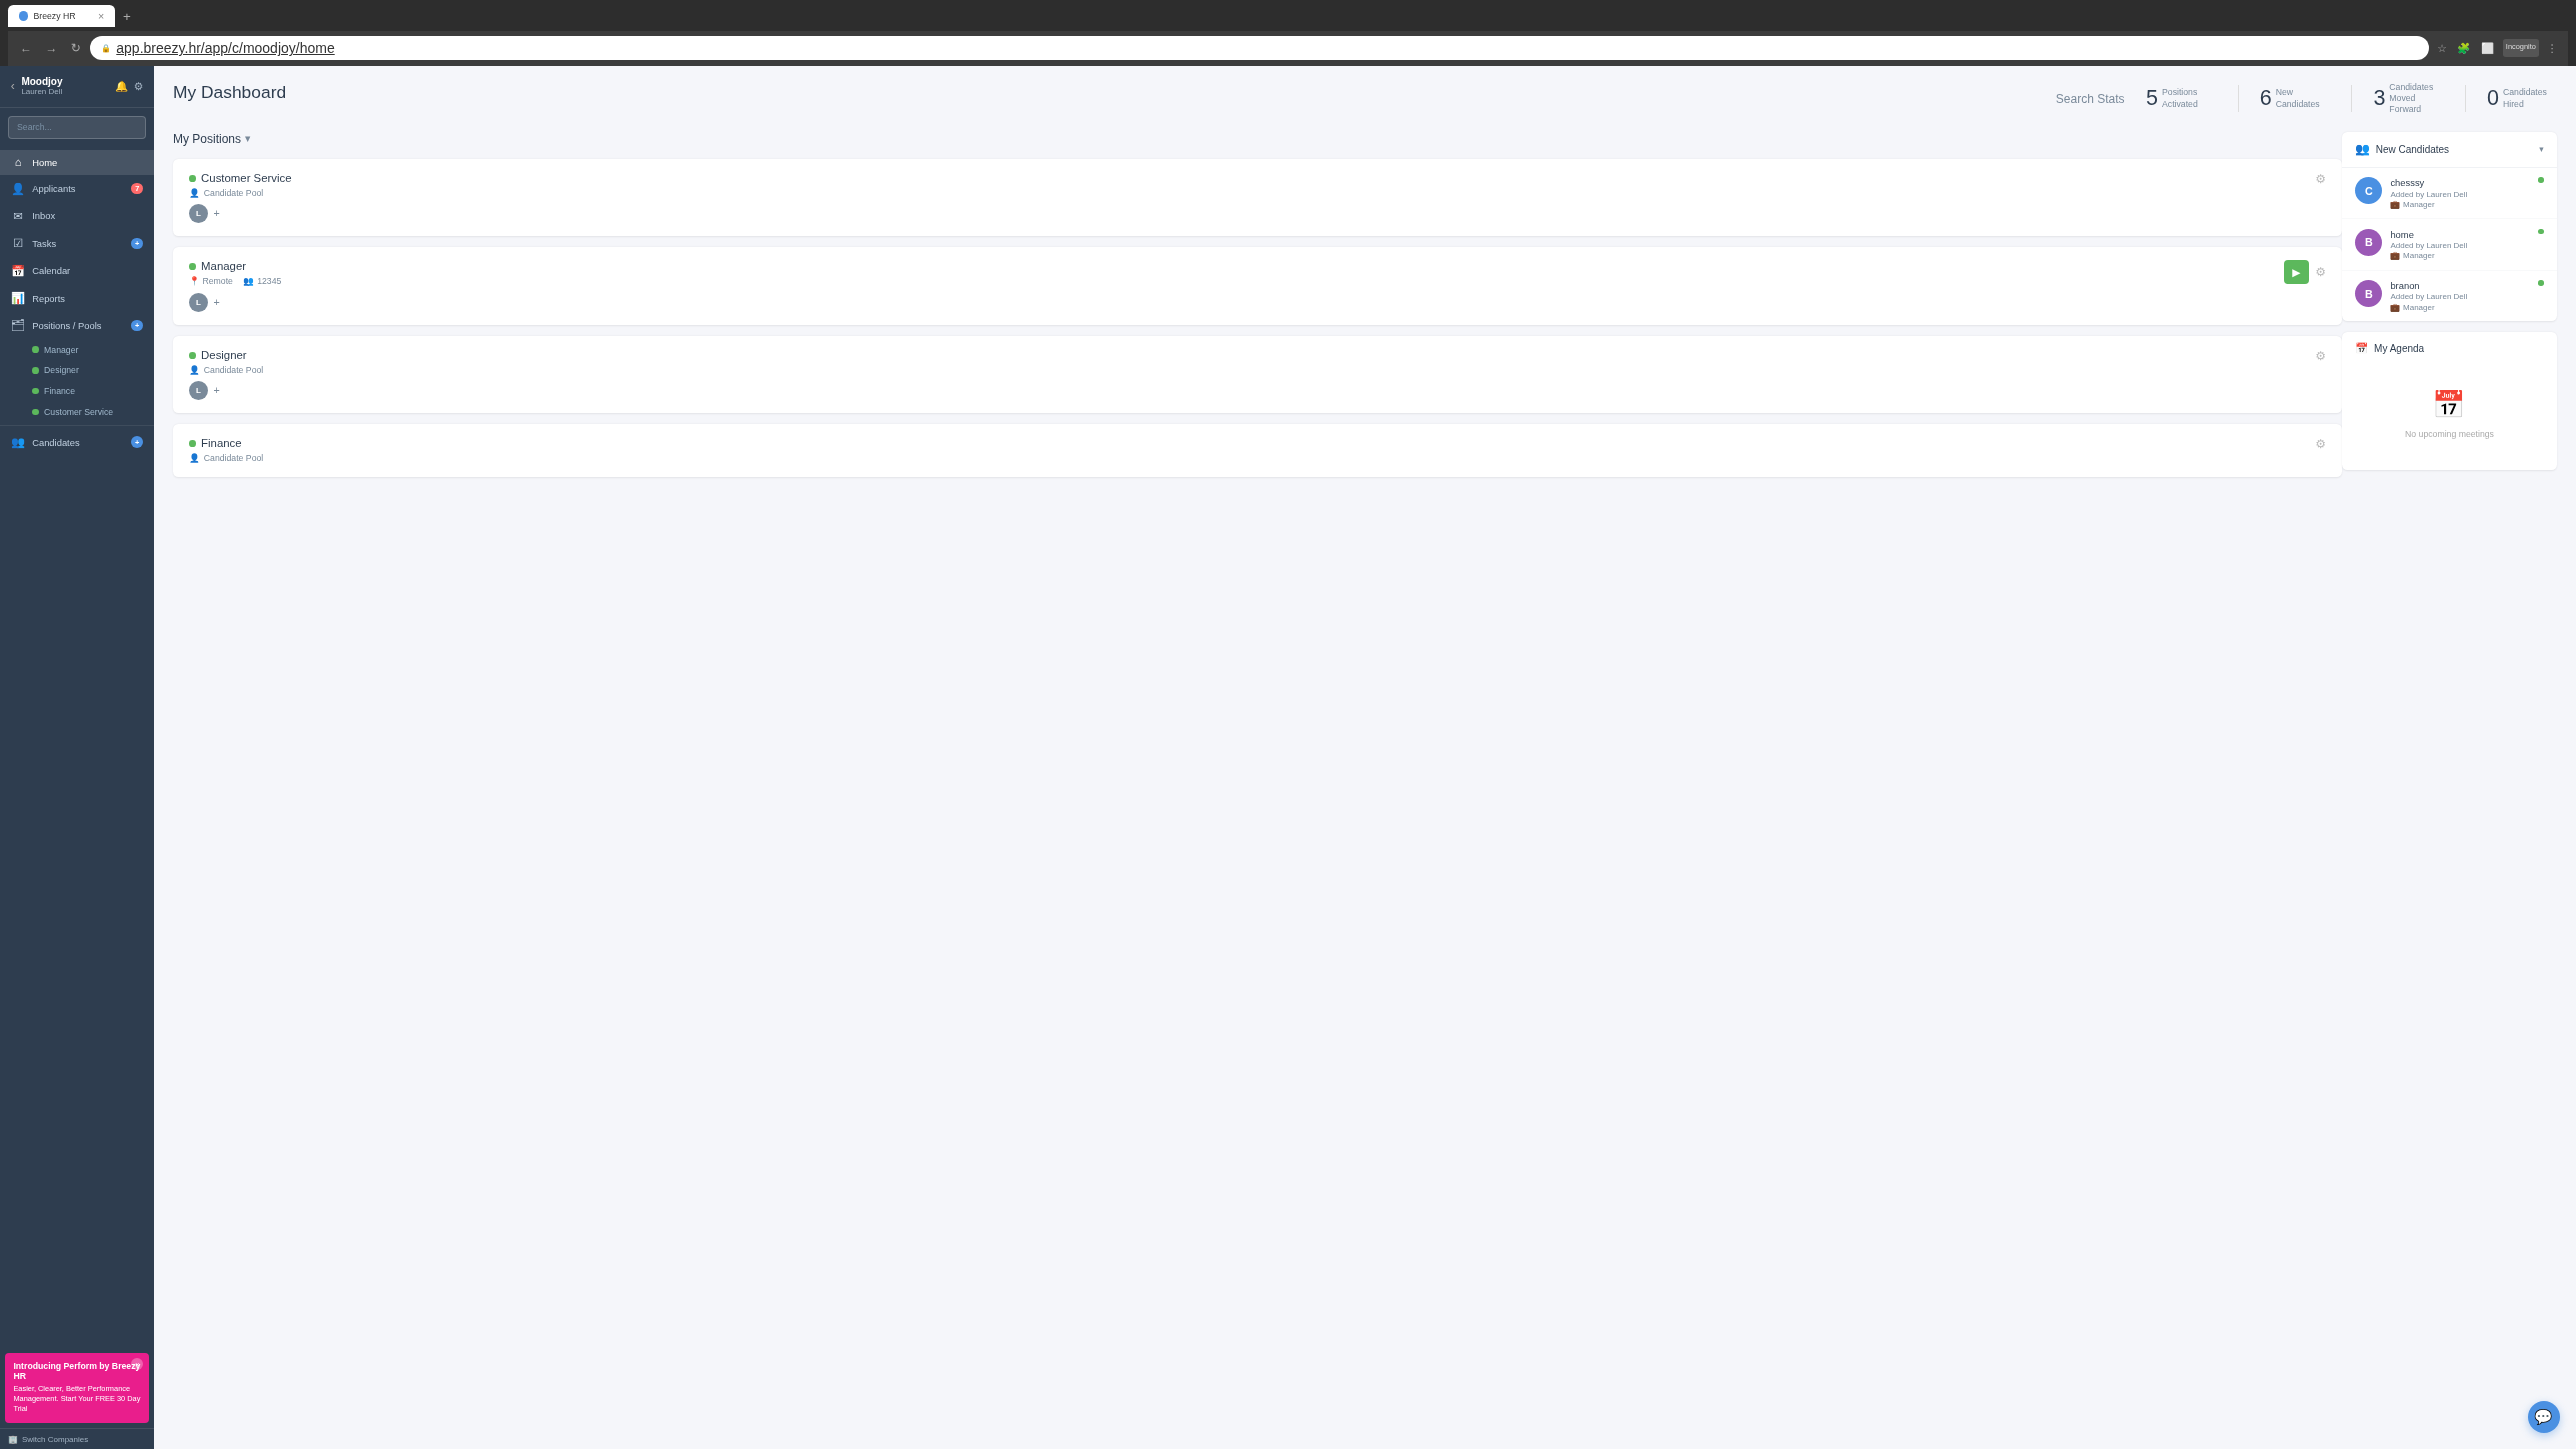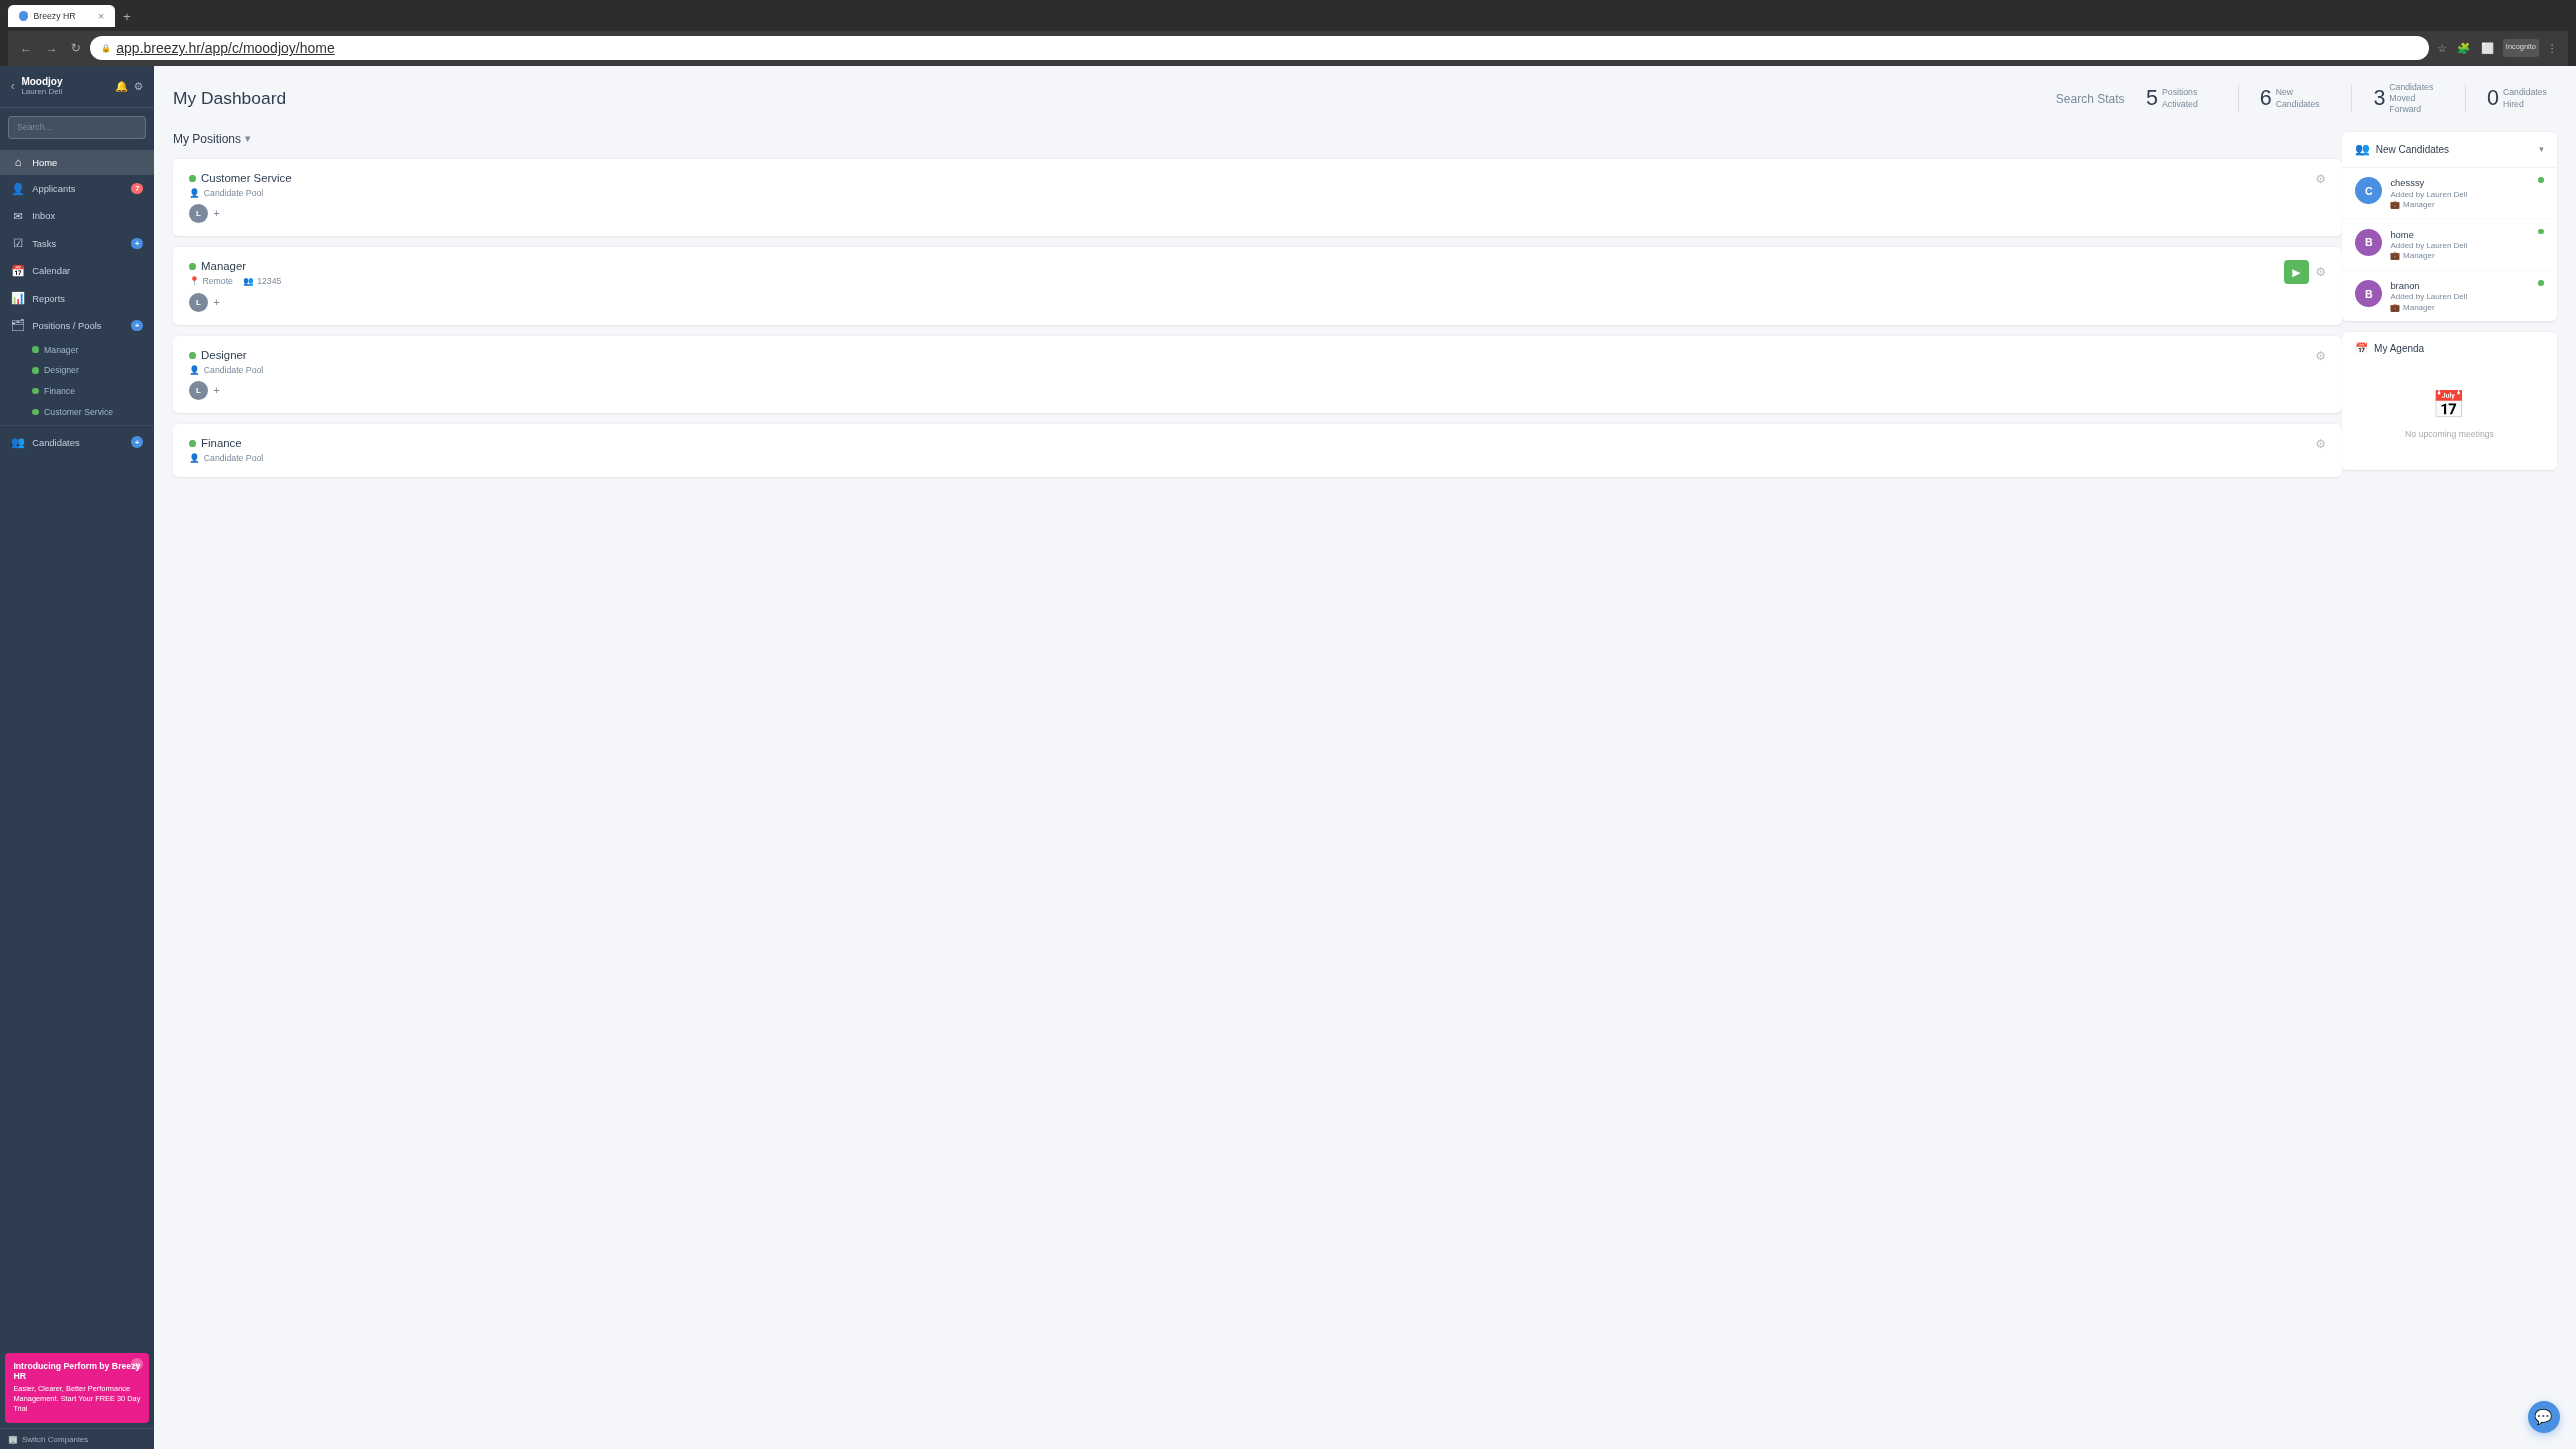--- a/index.html
+++ b/index.html
@@ -50,21 +50,21 @@
     .sidebar-bottom-text { line-height: 1.4; font-size: 7.4px; }
     .sidebar-bottom-close { position: absolute; top: 5.4px; right: 5.4px; cursor: pointer; font-size: 10.7px; background: rgba(255,255,255,0.3); border-radius: 50%; width: 12px; height: 12px; display: flex; align-items: center; justify-content: center; font-size: 8px; }
     .sidebar-switch { display: flex; align-items: center; gap: 4px; padding: 5.4px 8px; color: #a0b0c0; font-size: 8px; cursor: pointer; border-top: 0.7px solid rgba(255,255,255,0.1); }
     .sidebar-divider { height: 0.7px; background: rgba(255,255,255,0.08); margin: 2.7px 0; }
 
     
     .main-content { flex: 1; overflow-y: auto; background: #f5f6fa; }
     .main-inner { padding: 16px 19px; }
 
     
-    .dashboard-header { display: flex; align-items: center; margin-bottom: 16px; }
+    .dashboard-header { display: flex; align-items: flex-start; margin-bottom: 16px; }
     .dashboard-title { font-size: 17.4px; font-weight: 400; color: #2e3d4f; flex: 1; }
     .recent-stats { display: flex; align-items: center; gap: 21.5px; }
     .stats-label { font-size: 12px; color: #7a8a9a; font-weight: 400; }
     .stat-item { display: flex; align-items: center; gap: 4px; }
     .stat-number { font-size: 21.5px; font-weight: 300; color: #2e3d4f; }
     .stat-desc { font-size: 8.7px; color: #7a8a9a; line-height: 1.3; max-width: 54px; }
     .stat-divider { width: 0.7px; height: 27px; background: #ddd; }
 
     
     .positions-section { display: flex; }

